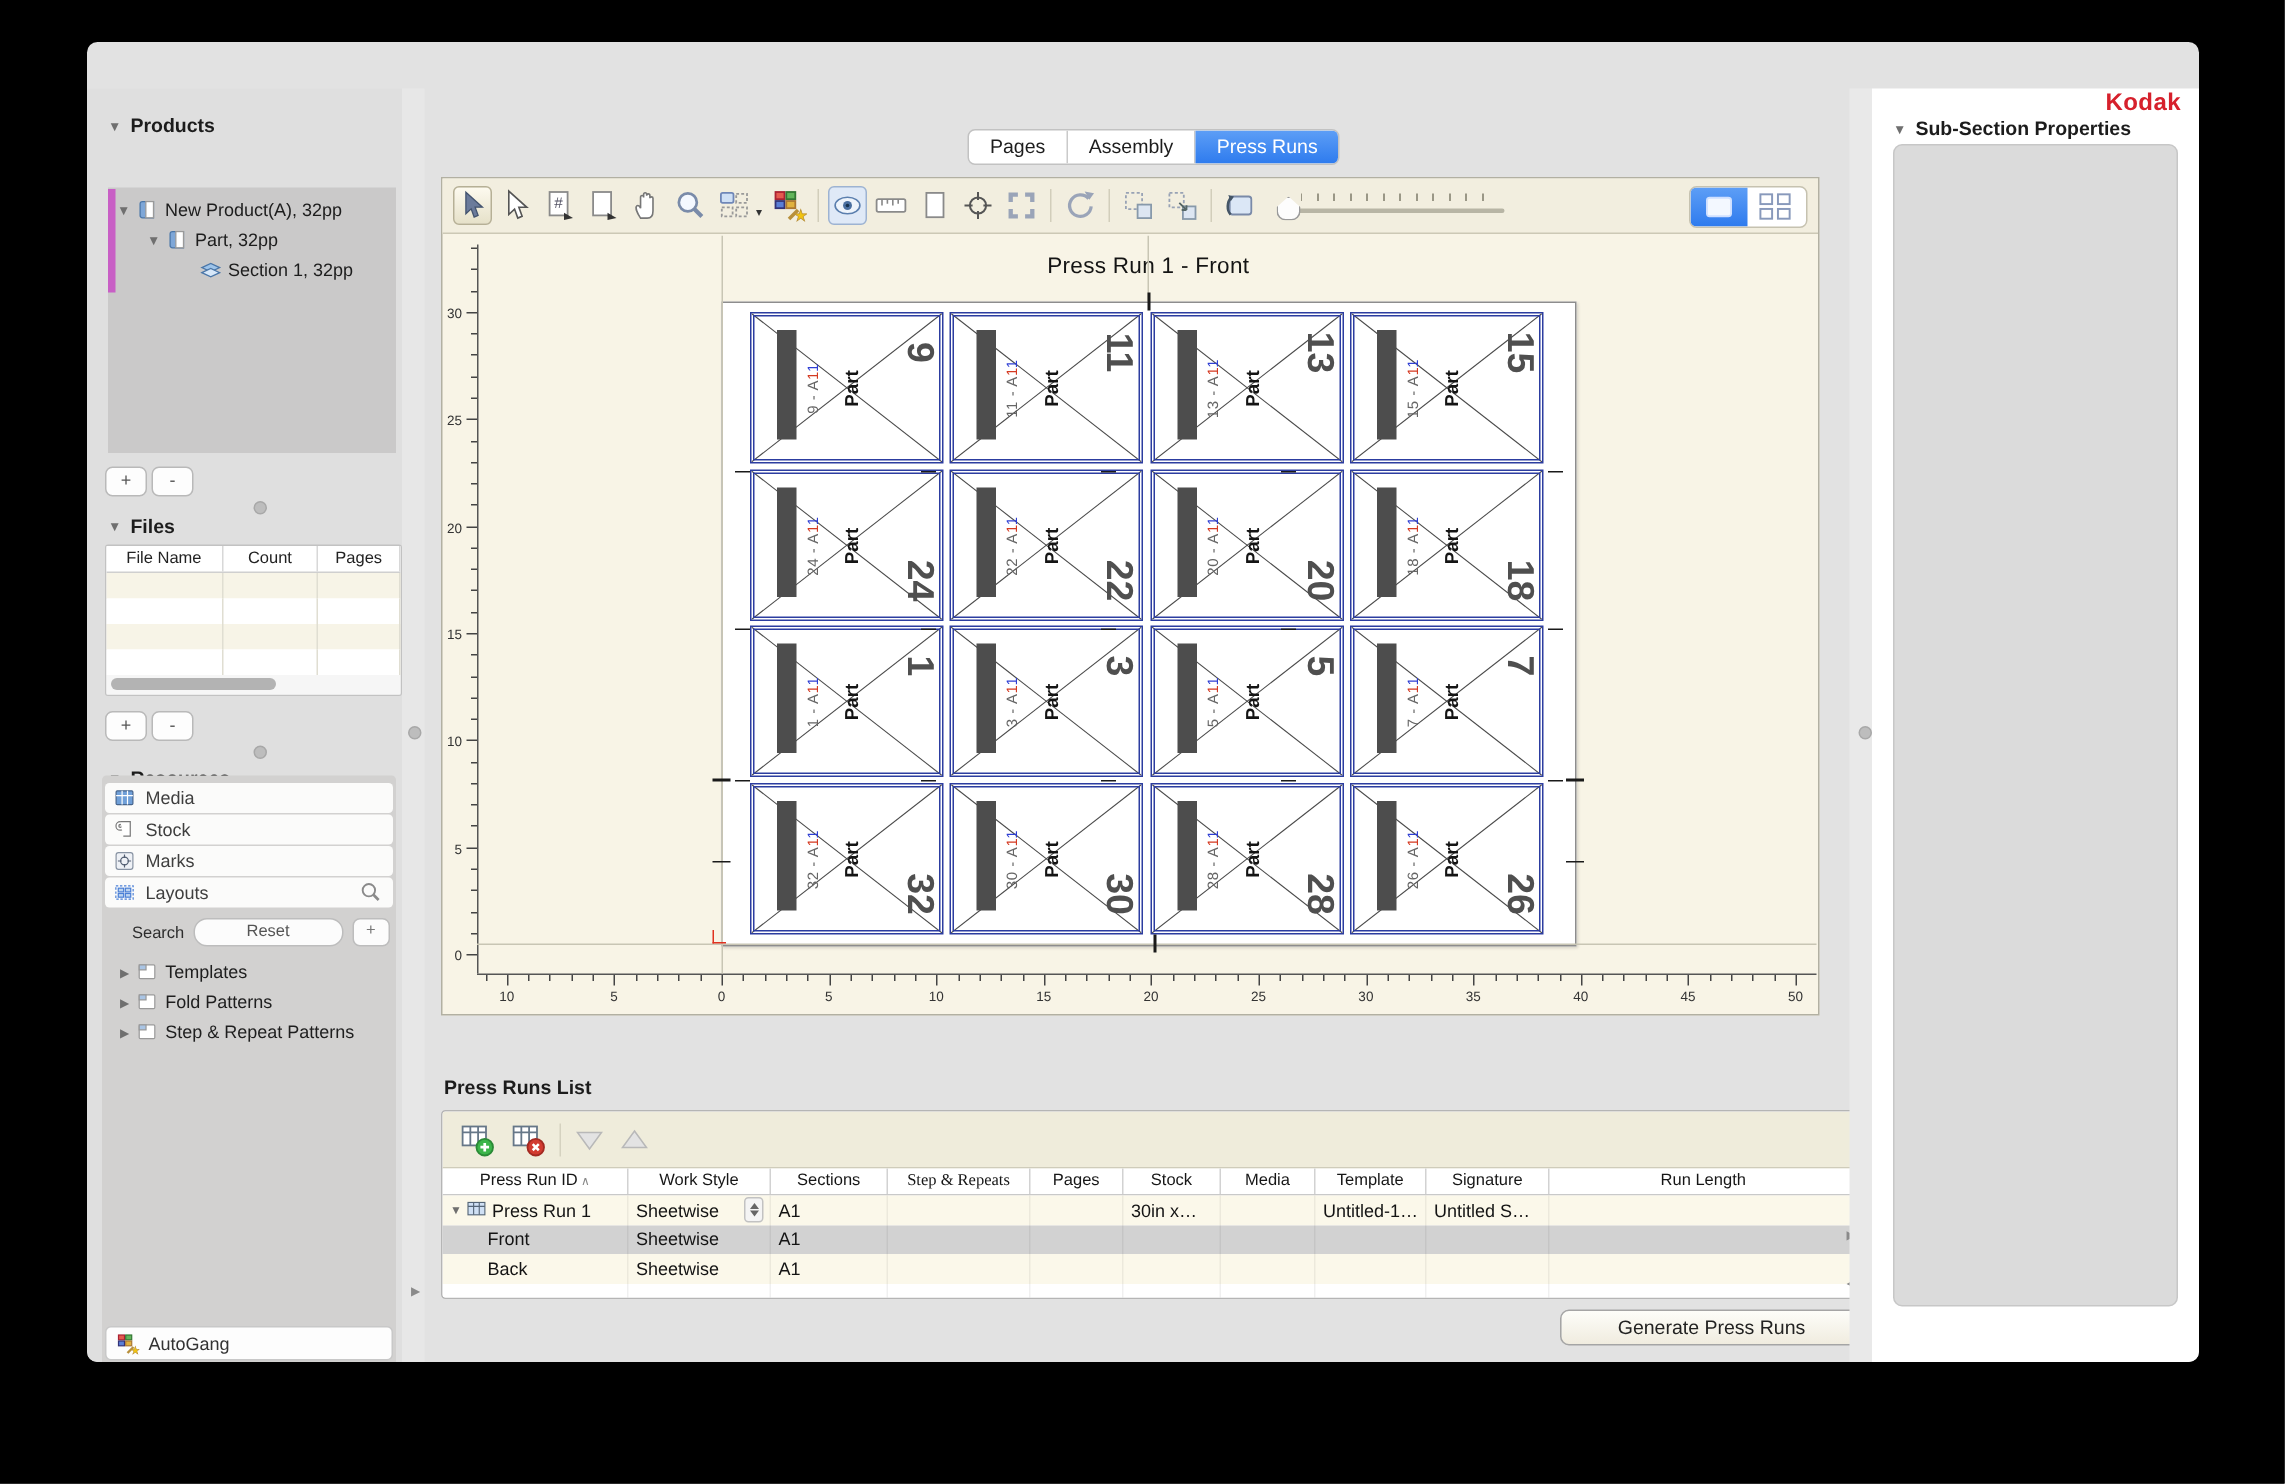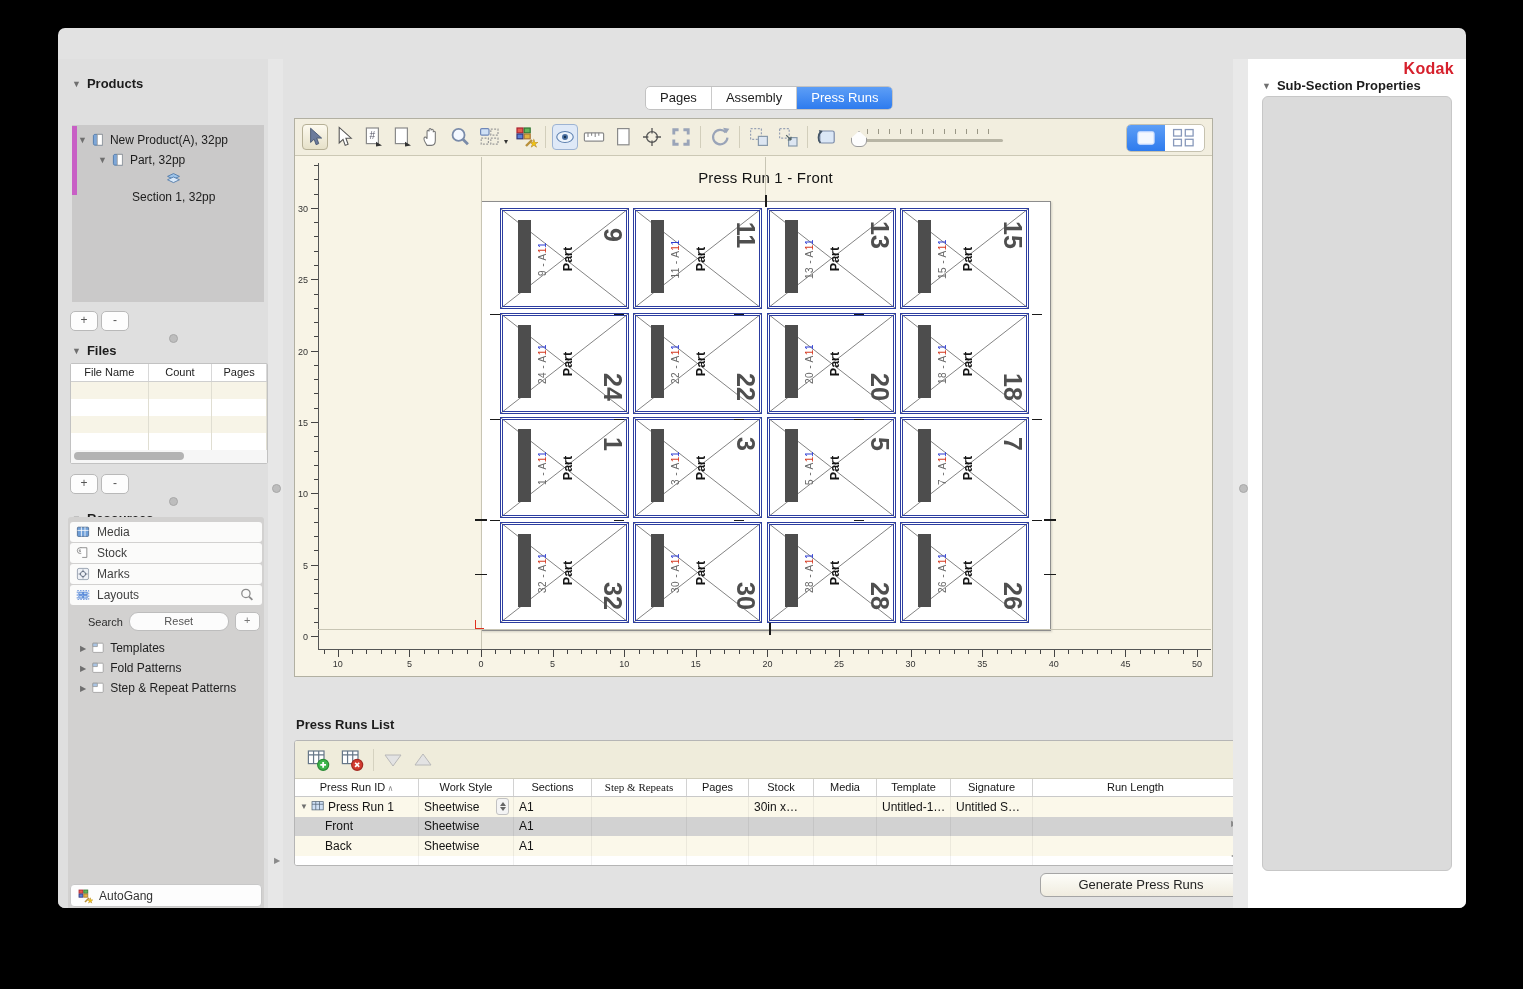--- a/index.html
+++ b/index.html
@@ -150,21 +150,21 @@
               <span>New Product(A), 32pp</span>
             </div>
             <div class="trow" style="top: 25px; left: 26px;">
               <span class="tri">▼</span>
               <span class="ticon"><svg viewBox="0 0 20 20" width="100%" height="100%">
                   <path d="M4 4.5 C4 3.3 5 2.8 6 2.8 L14.5 2.8 L14.5 15.5 L6 15.5 C5 15.5 4 15 4 13.8 Z" fill="#7ea7d8" stroke="#4a76a8"></path>
                   <rect x="8.5" y="2.8" width="6" height="12.7" fill="#fff" stroke="#9a9a9a"></rect>
                 </svg></span>
               <span>Part, 32pp</span>
             </div>
-            <div class="trow" style="top: 45px; left: 60px; flex-direction: column;">
+            <div class="trow" style="top: 45px; left: 60px;">
               <span class="ticon"><svg viewBox="0 0 20 20" width="100%" height="100%">
                   <path d="M3 7.5 L10 4.2 L17 7.5 L10 10.8 Z" fill="#9ec4ea" stroke="#4a76a8"></path>
                   <path d="M3 11.5 L10 8.2 L17 11.5 L10 14.8 Z" fill="#d7e7f8" stroke="#4a76a8"></path>
                 </svg></span>
               <span>Section 1, 32pp</span>
             </div>
           </div>
     </div>
     <div class="pmbar" style="left:12px;top:252px;">
       <div class="pm">+</div>

